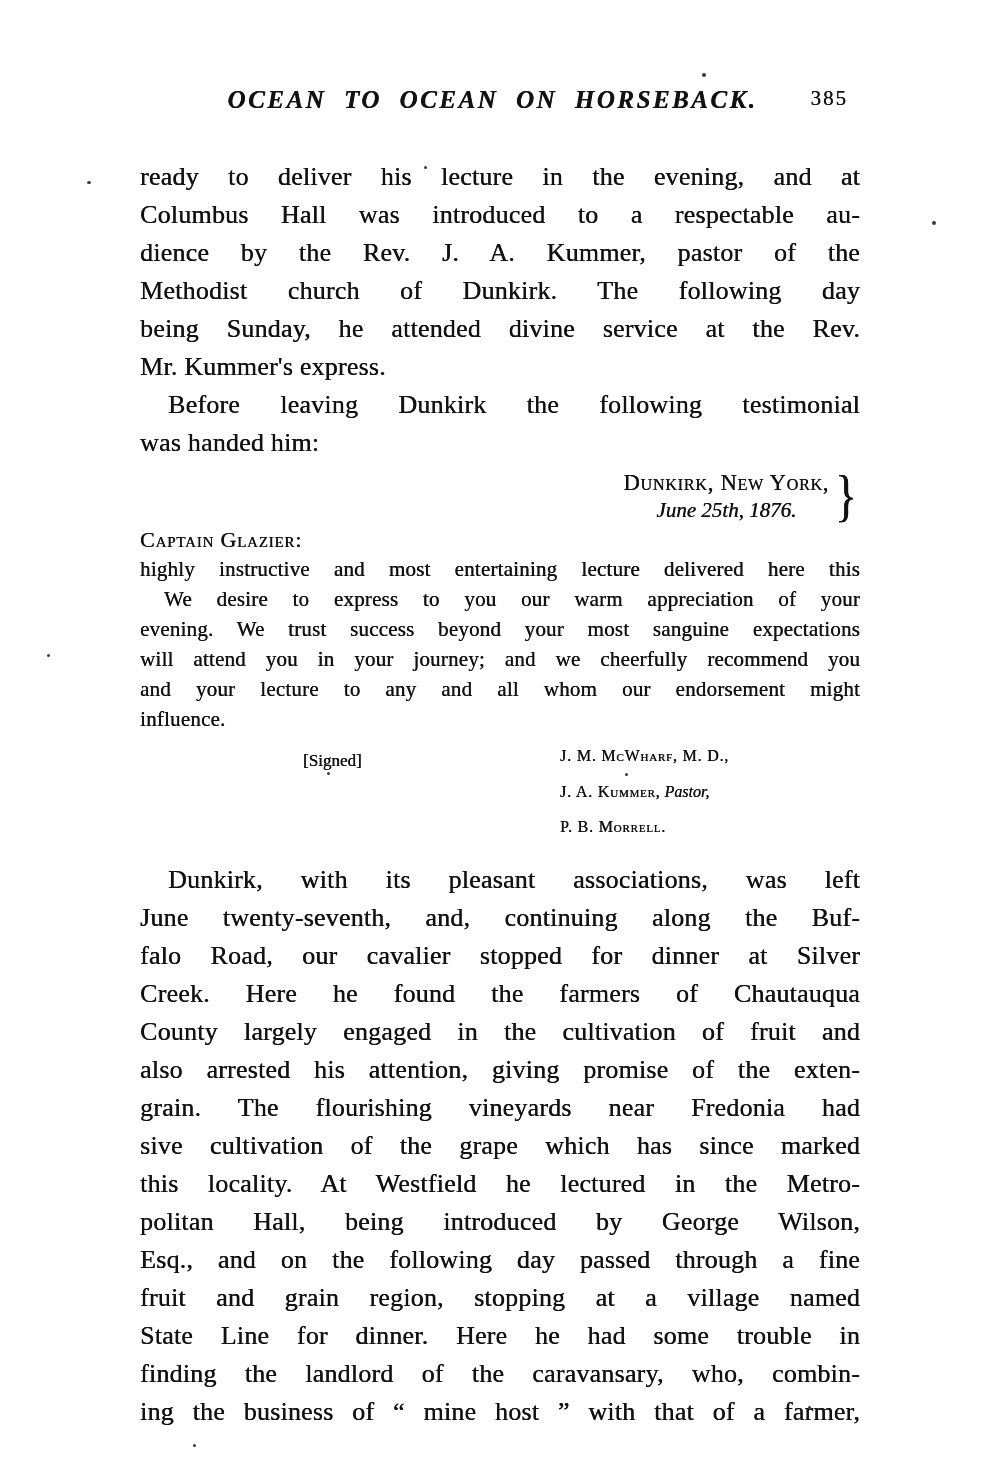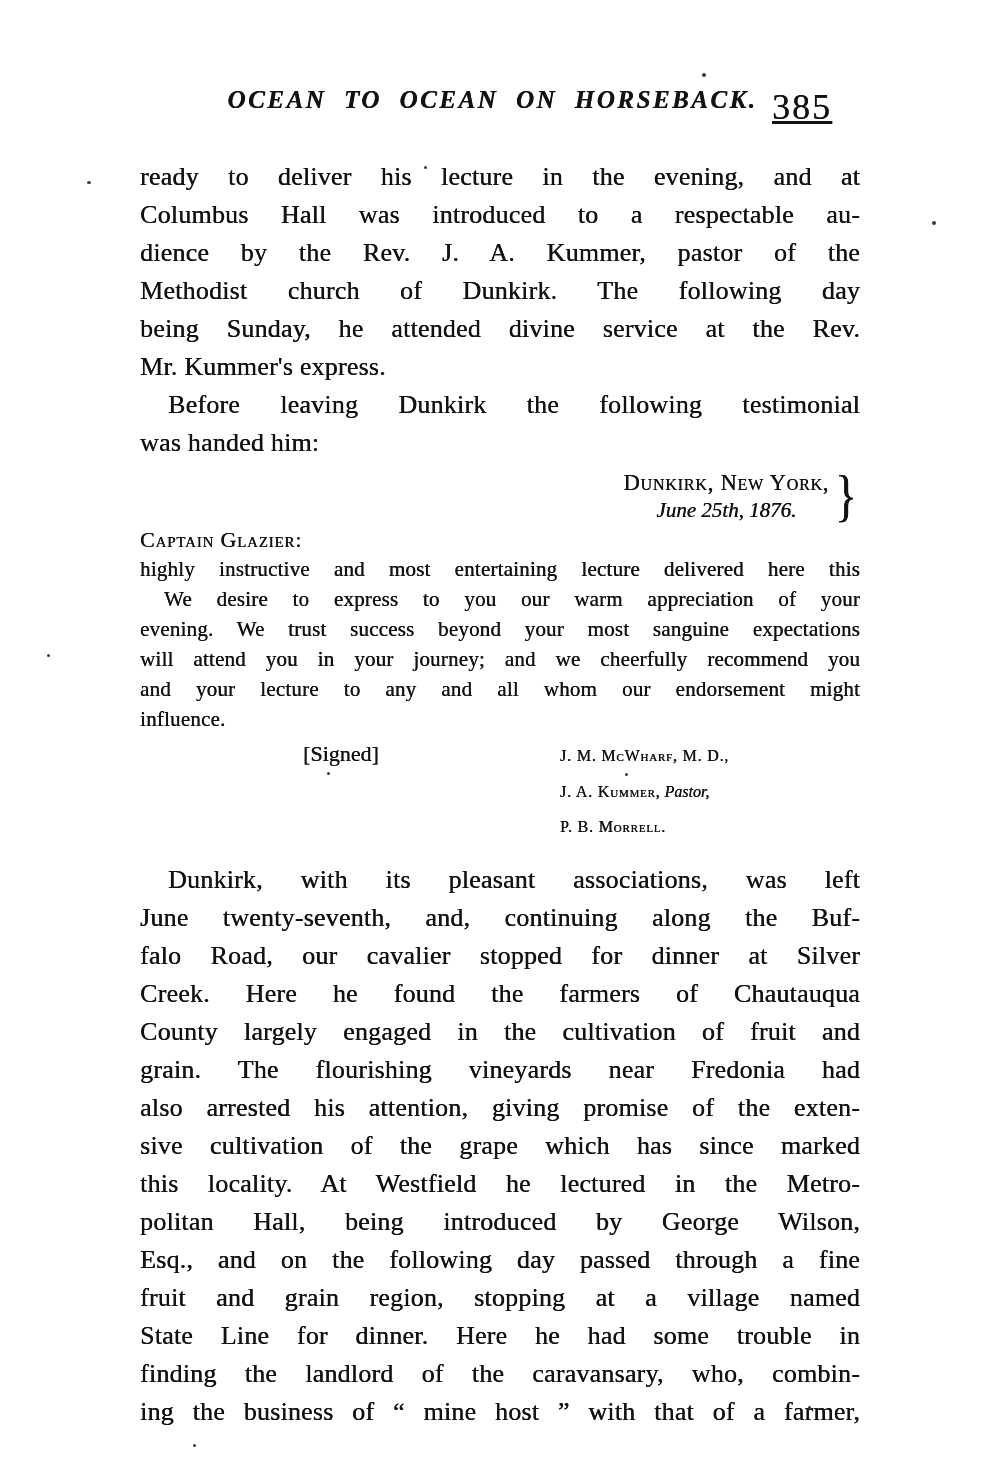--- a/index.html
+++ b/index.html
@@ -17,22 +17,22 @@
 
   
   .header { position: relative; padding-top: 86px; height: 34px; }
   .header .title {
     position: absolute; left: 0; right: 15px; top: 86px;
     text-align: center;
     font-style: italic; font-weight: bold;
     font-size: 25px; letter-spacing: 2.5px; word-spacing: 9px;
   }
   .header .pagenum {
-    position: absolute; right: 28px; top: 86px;
-    font-size: 36px; letter-spacing: 2px; font-weight: normal; text-decoration: underline;
+    position: absolute; right: 12px; top: 86px;
+    font-size: 21px; letter-spacing: 2px; font-weight: normal;
   }
 
   
   .para { }
   .ln { font-size: 26px; line-height: 38px; letter-spacing: 0.2px; white-space: nowrap; }
   .jl { white-space: normal; text-align: justify; text-align-last: justify; }
   .last { text-align: left; }
   .indent { text-indent: 28px; }
 
   .p1 { margin-top: 38px; }
@@ -49,21 +49,21 @@
     display: flex; justify-content: flex-end; align-items: center;
   }
   .datecol { }
   .dl1 { font-size: 22.5px; line-height: 29px; text-align: right; }
   .dl2 { font-size: 21px; line-height: 27px; text-align: center; }
   .brace { font-size: 58px; line-height: 56px; margin-left: 3px; transform: scaleX(0.8); }
 
   .salutation { font-size: 22px; line-height: 28px; margin-top: 2px; }
 
   .signed { position: relative; margin-top: 4px; }
-  .signedlabel { position: absolute; left: 163px; top: 3px; font-size: 22px; }
+  .signedlabel { position: absolute; left: 163px; top: 13px; font-size: 17px; }
   .sigrow { padding-left: 420px; font-size: 16px; line-height: 35.5px; }
 
   .p3 { margin-top: 16px; }
 
   
   .dot { position: absolute; background: #3a3a3a; border-radius: 50%; }
 </style>
 </head>
 <body>
 
@@ -121,22 +121,22 @@
         <span class="sc">P. B. Morrell.</span>
       </div>
     </div>
 
     <div class="para p3">
       <div class="ln jl indent">Dunkirk, with its pleasant associations, was left</div>
       <div class="ln jl">June twenty-seventh, and, continuing along the Buf-</div>
       <div class="ln jl">falo Road, our cavalier stopped for dinner at Silver</div>
       <div class="ln jl">Creek. Here he found the farmers of Chautauqua</div>
       <div class="ln jl">County largely engaged in the cultivation of fruit and</div>
+      <div class="ln jl">also arrested his attention, giving promise of the exten-</div>
       <div class="ln jl">grain. The flourishing vineyards near Fredonia had</div>
-      <div class="ln jl">also arrested his attention, giving promise of the exten-</div>
       <div class="ln jl">sive cultivation of the grape which has since marked</div>
       <div class="ln jl">this locality. At Westfield he lectured in the Metro-</div>
       <div class="ln jl">politan Hall, being introduced by George Wilson,</div>
       <div class="ln jl">Esq., and on the following day passed through a fine</div>
       <div class="ln jl">fruit and grain region, stopping at a village named</div>
       <div class="ln jl">State Line for dinner. Here he had some trouble in</div>
       <div class="ln jl">finding the landlord of the caravansary, who, combin-</div>
       <div class="ln jl">ing the business of “ mine host ” with that of a farmer,</div>
     </div>
 

